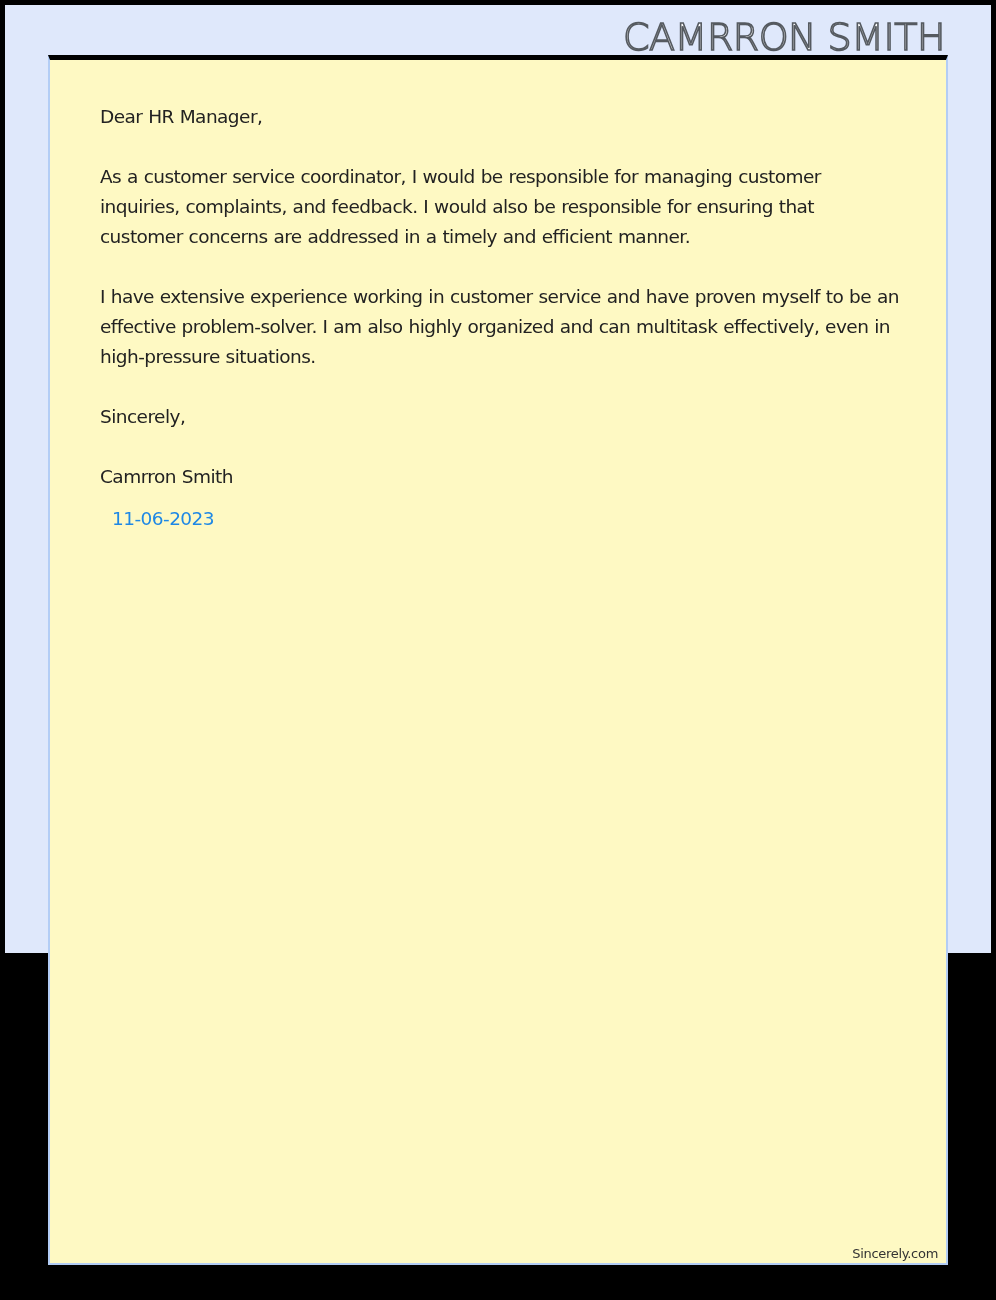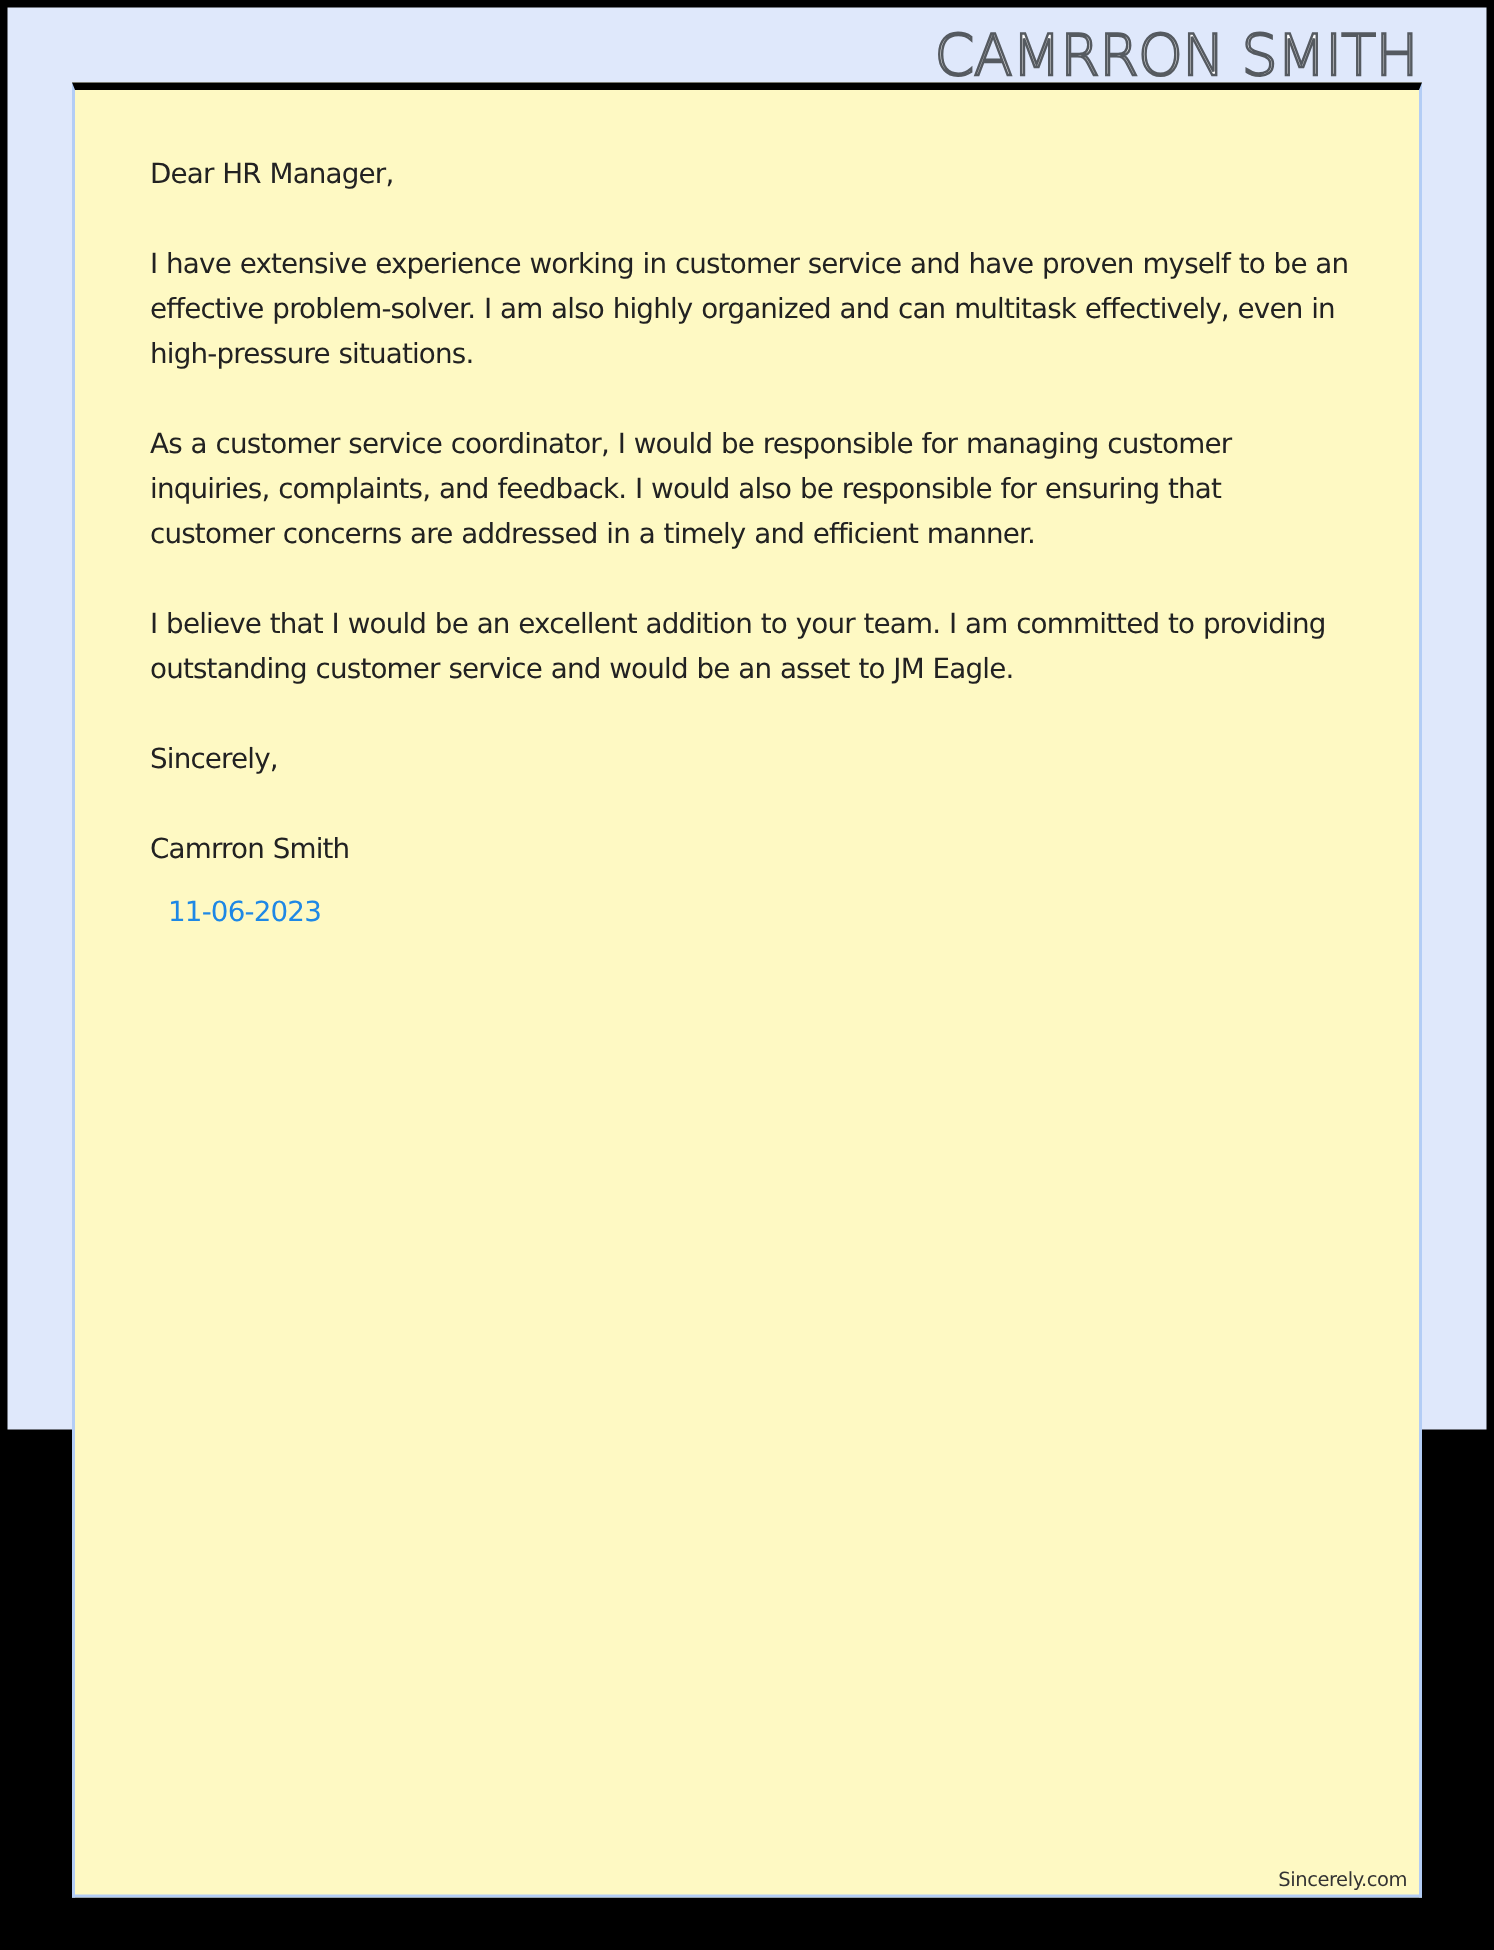--- a/index.html
+++ b/index.html
@@ -82,22 +82,21 @@
   </style>
 </head>
 <body>
 
 <div class="frame">
   <h1 class="name-heading">CAMRRON SMITH</h1>
 
   <div class="card">
     <div class="letter">
       <p>Dear HR Manager,</p>
+      <p>As a customer service coordinator, I would be responsible for managing customer inquiries, complaints, and feedback. I would also be responsible for ensuring that customer concerns are addressed in a timely and efficient manner.</p>
       <p>I have extensive experience working in customer service and have proven myself to be an effective problem-solver. I am also highly organized and can multitask effectively, even in high-pressure situations.</p>
-      <p>As a customer service coordinator, I would be responsible for managing customer inquiries, complaints, and feedback. I would also be responsible for ensuring that customer concerns are addressed in a timely and efficient manner.</p>
-      <p>I believe that I would be an excellent addition to your team. I am committed to providing outstanding customer service and would be an asset to JM Eagle.</p>
       <p>Sincerely,</p>
       <p class="signature-name">Camrron Smith</p>
       <p class="date">11-06-2023</p>
     </div>
     <div class="footer-brand">Sincerely.com</div>
   </div>
 </div>
 
 </body></html>

